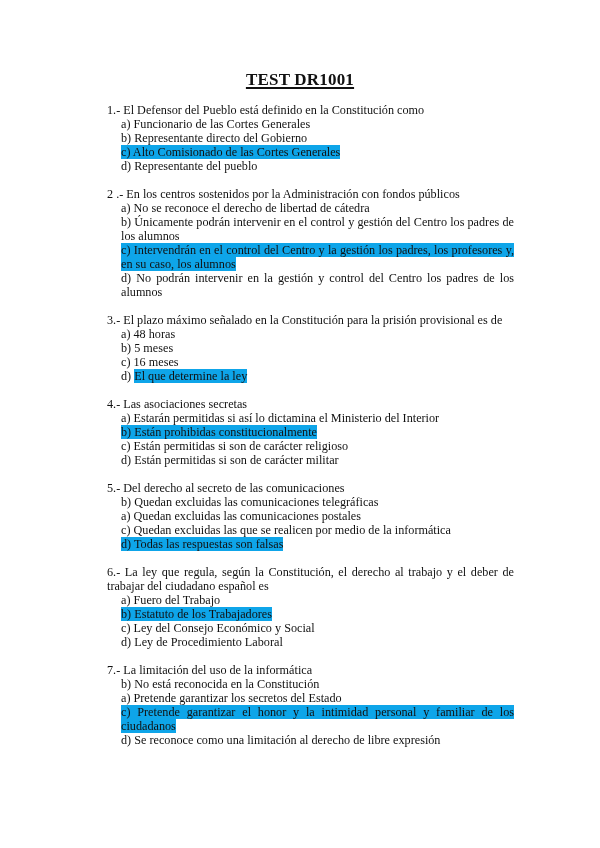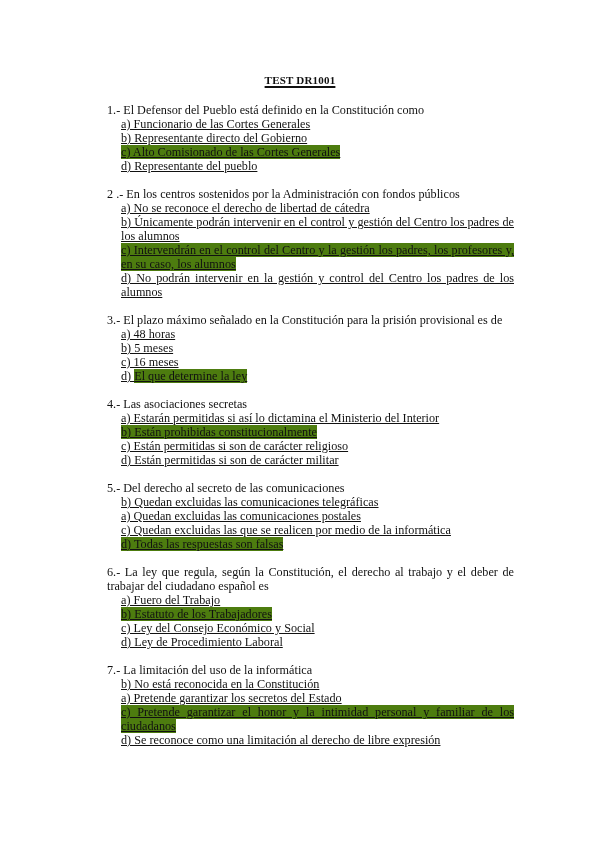--- a/index.html
+++ b/index.html
@@ -4,29 +4,29 @@
 <style>
   html, body { margin: 0; padding: 0; background: #ffffff; }
   body { width: 600px; height: 848px; position: relative; overflow: hidden; }
   .page {
     position: absolute; left: 0; top: 0; width: 600px; height: 848px;
     font-family: "Liberation Serif", "DejaVu Serif", serif;
     font-size: 12.2px; color: #111111; line-height: 14px;
   }
   .title {
     position: absolute; top: 70px; left: 0; width: 600px; text-align: center;
-    font-weight: bold; font-size: 11px; text-decoration: underline;
+    font-weight: bold; font-size: 17px; text-decoration: underline;
     text-decoration-thickness: 1.5px; text-underline-offset: 2px; line-height: 20px;
     letter-spacing: 0.2px;
   }
   .content { position: absolute; top: 103px; left: 86px; width: 428px; }
   .question { margin-bottom: 14px; }
   .q-text { text-align: justify; text-align-last: left; margin-left: 21px; }
-  .option { margin-left: 35px; text-align: justify; text-align-last: left; text-decoration: underline; }
-  .hl-inline { background: #4d7c0f; }
+  .option { margin-left: 35px; text-align: justify; text-align-last: left; }
+  .hl-inline { background: #0ea5e9; }
 </style>
 </head>
 <body>
 
 <div class="page">
   <div class="title">TEST DR1001</div>
 
   <div class="content">
 
     <div class="question">

